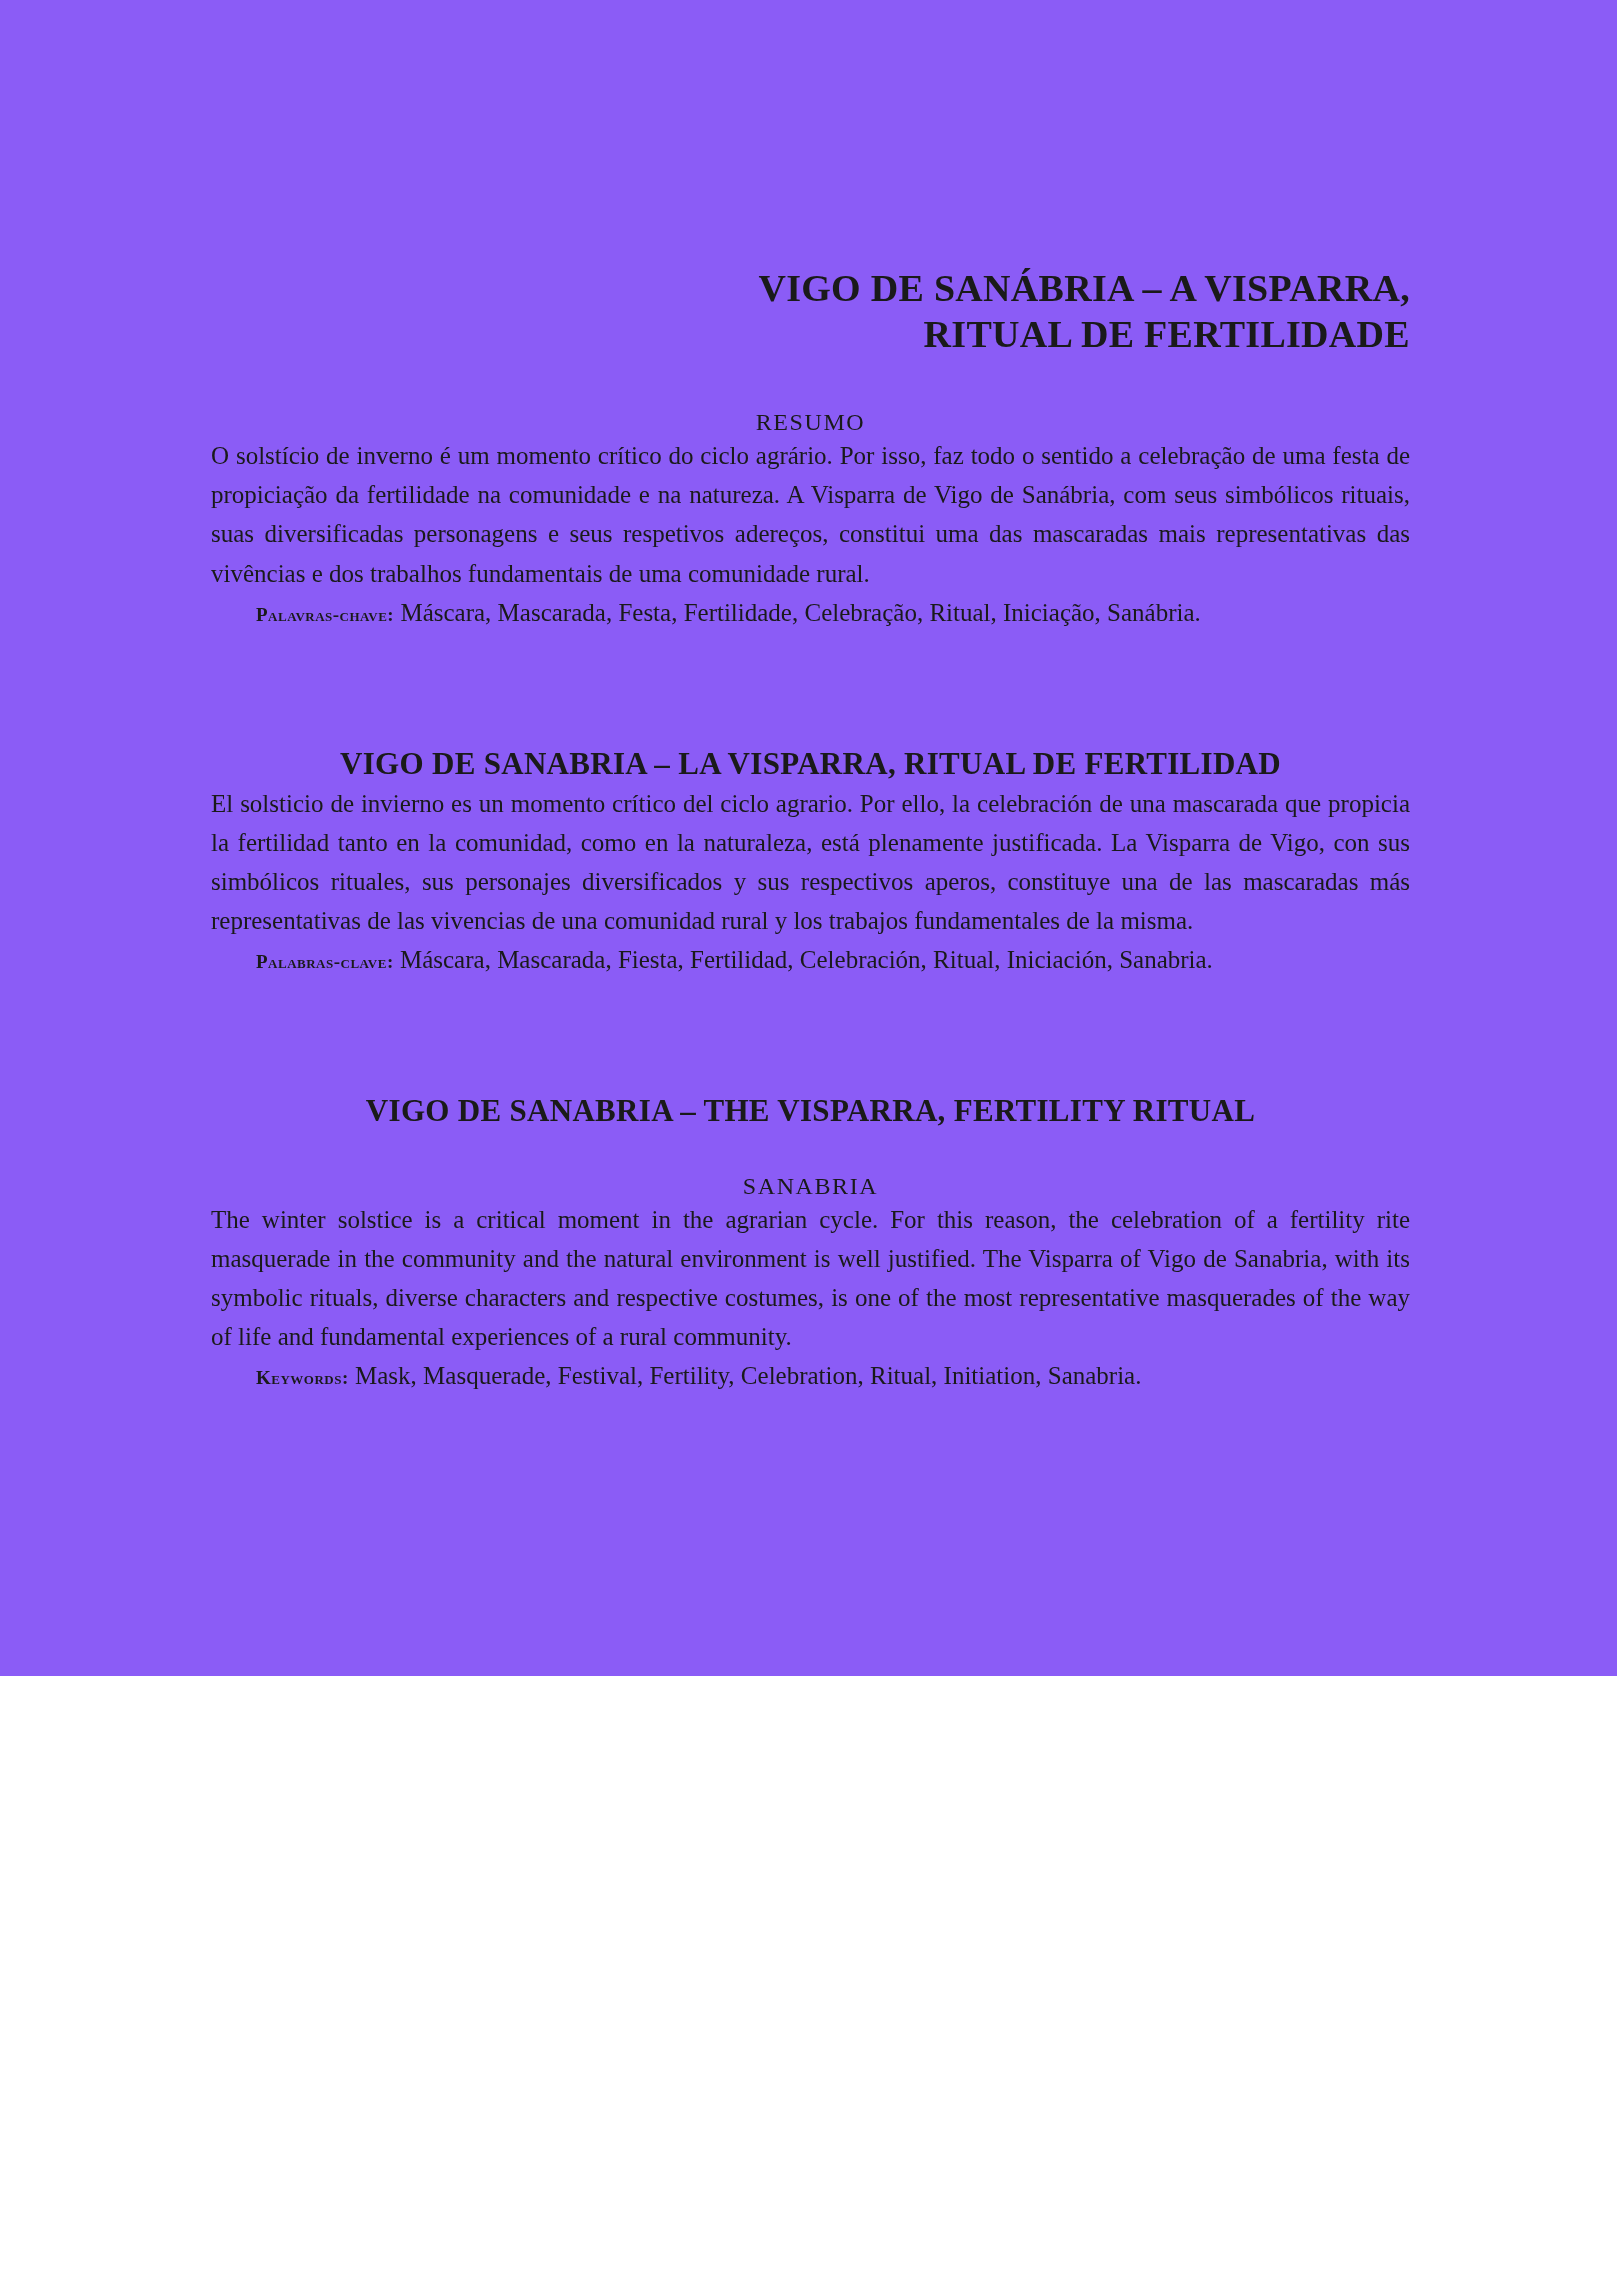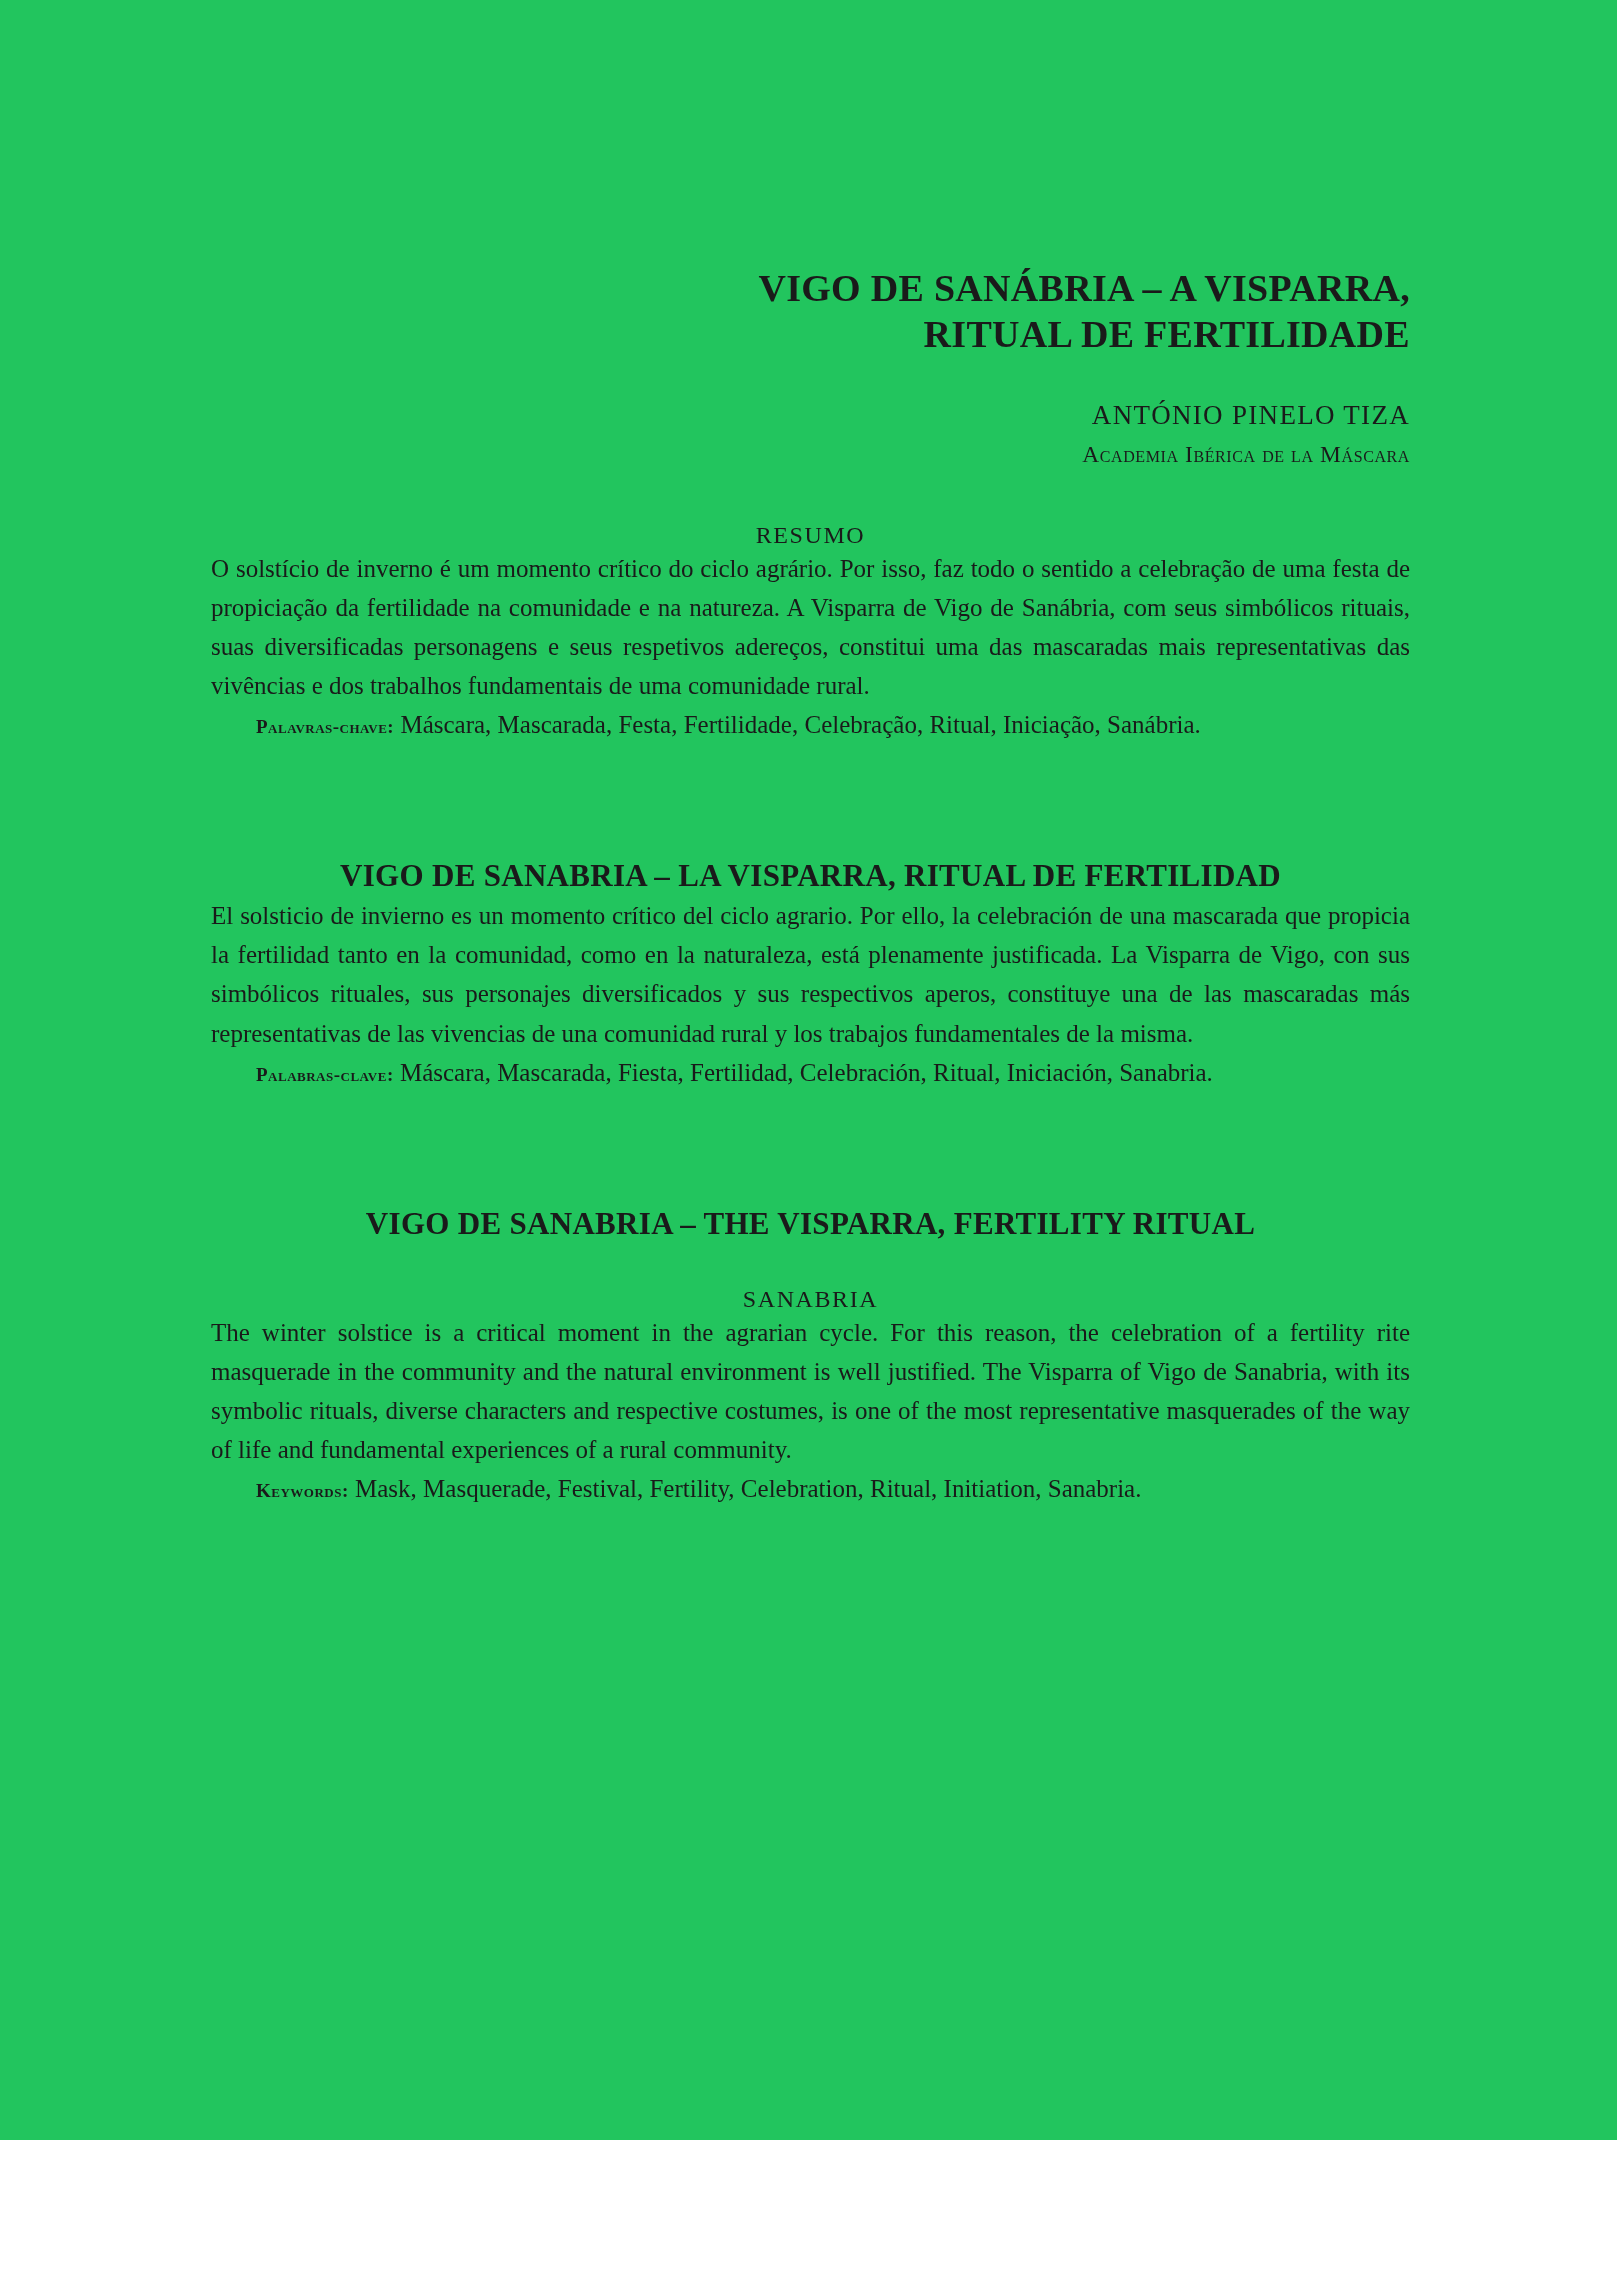--- a/index.html
+++ b/index.html
@@ -7,22 +7,22 @@
     padding: 0;
     background: #ffffff;
   }
   body {
     font-family: "Liberation Serif", "DejaVu Serif", serif;
     color: #1a1a1a;
   }
   .page {
     position: relative;
     width: 1618px;
-    height: 2140px;
-    background: #22c55e;
+    height: 1676px;
+    background: #8b5cf6;
     margin: 0 auto;
     overflow: hidden;
     font-family: Liberation Serif, serif;
   }
   
   .content {
     position: absolute;
     left: 211px;
     top: 0;
     width: 1199px;
@@ -122,24 +122,20 @@
 
 <div class="page">
 
   <div class="content">
 
     <h1 class="doc-title">
       <span class="line">VIGO DE SANÁBRIA – A VISPARRA,</span>
       <span class="line">RITUAL DE FERTILIDADE</span>
     </h1>
 
-    <div class="author-block">
-      <div class="author-name">ANTÓNIO PINELO TIZA</div>
-      <div class="author-affil">Academia Ibérica de la Máscara</div>
-    </div>
 
     <h2 class="section-heading sp-abs-top">RESUMO</h2>
     <p class="body sp-body-top">O solstício de inverno é um momento crítico do ciclo agrário. Por isso, faz todo o sentido a celebração de uma festa de propiciação da fertilidade na comunidade e na natureza. A Visparra de Vigo de Sanábria, com seus simbólicos rituais, suas diversificadas personagens e seus respetivos adereços, constitui uma das mascaradas mais representativas das vivências e dos trabalhos fundamentais de uma comunidade rural.</p>
     <p class="keywords sp-kw-top"><span class="kw-label">Palavras-chave:</span> <span>Máscara, Mascarada, Festa, Fertilidade, Celebração, Ritual, Iniciação, Sanábria.</span></p>
 
     <h2 class="lang-title sp-lang-top">VIGO DE SANABRIA – LA VISPARRA, RITUAL DE FERTILIDAD</h2>
     <p class="body sp-body-top">El solsticio de invierno es un momento crítico del ciclo agrario. Por ello, la celebración de una mascarada que propicia la fertilidad tanto en la comunidad, como en la naturaleza, está plenamente justificada. La Visparra de Vigo, con sus simbólicos rituales, sus personajes diversificados y sus respectivos aperos, constituye una de las mascaradas más representativas de las vivencias de una comunidad rural y los trabajos fundamentales de la misma.</p>
     <p class="keywords sp-kw-top"><span class="kw-label">Palabras-clave:</span> <span>Máscara, Mascarada, Fiesta, Fertilidad, Celebración, Ritual, Iniciación, Sanabria.</span></p>
 
     <h2 class="lang-title sp-lang-top">VIGO DE SANABRIA – THE VISPARRA, FERTILITY RITUAL</h2>

